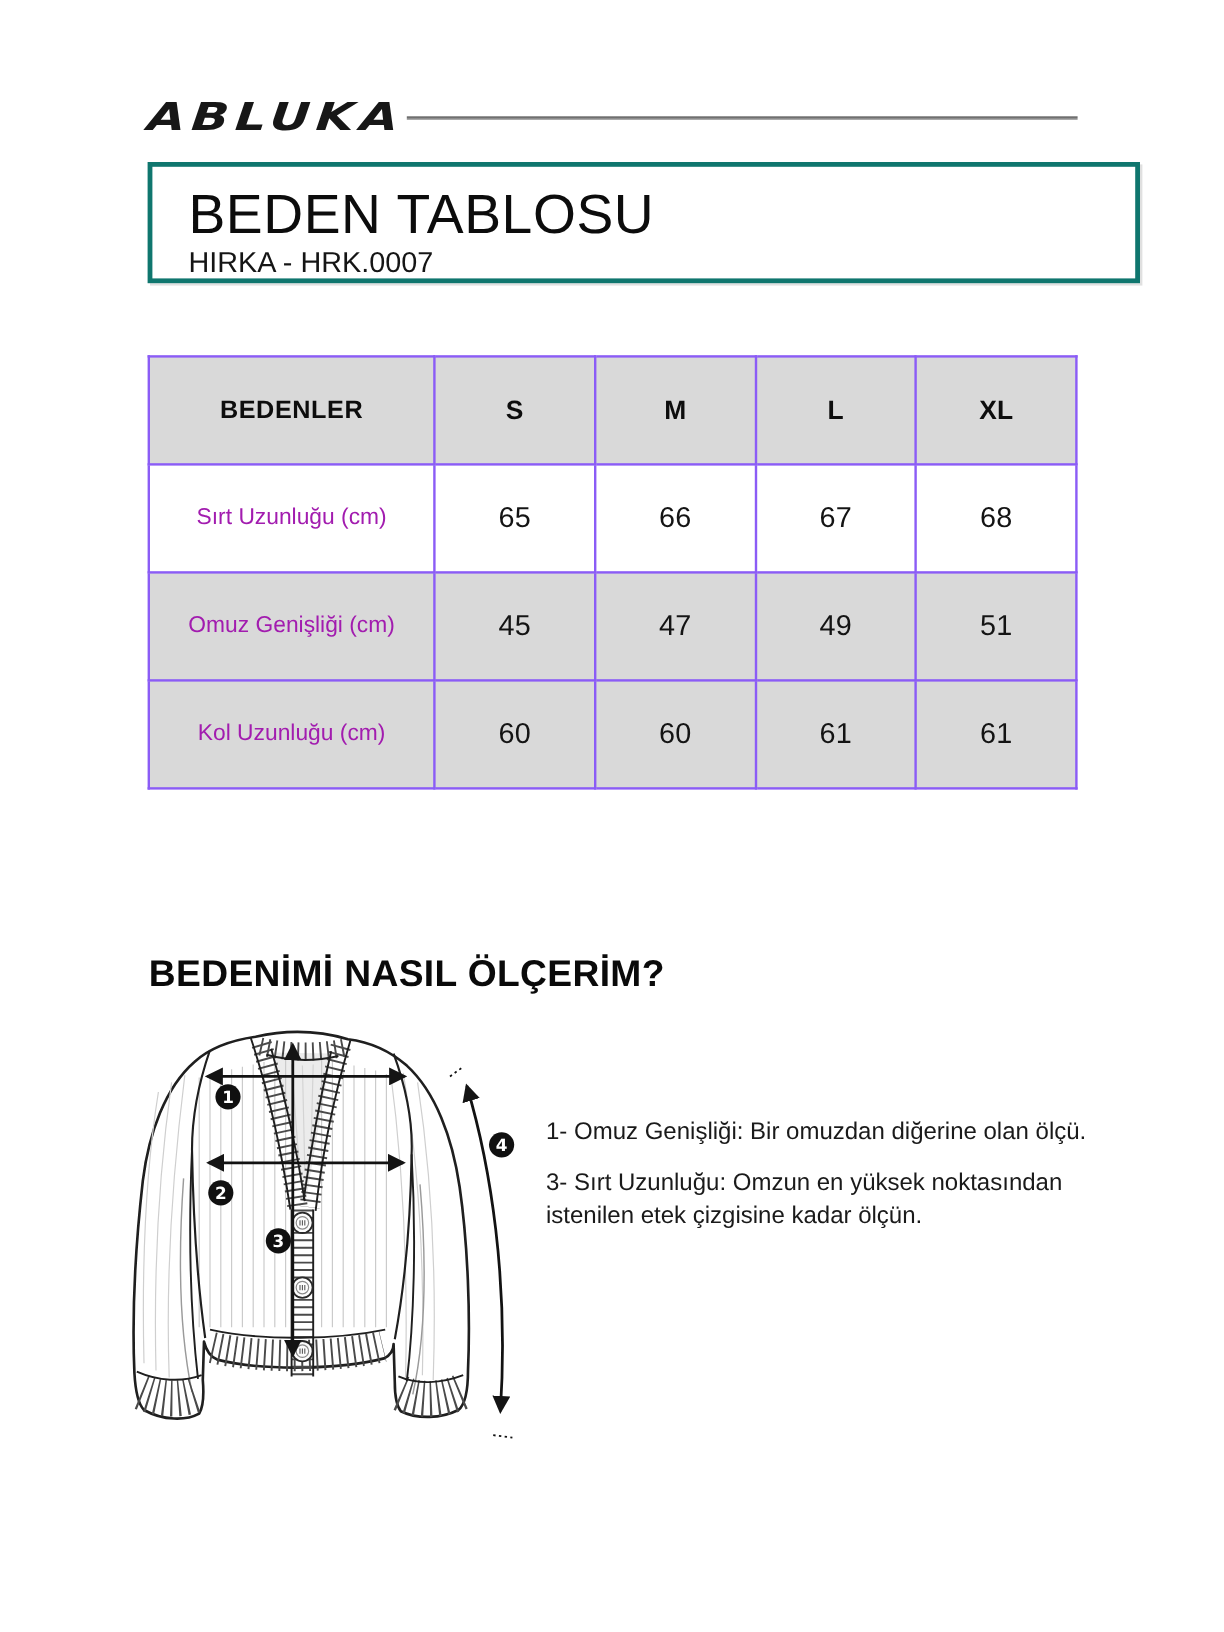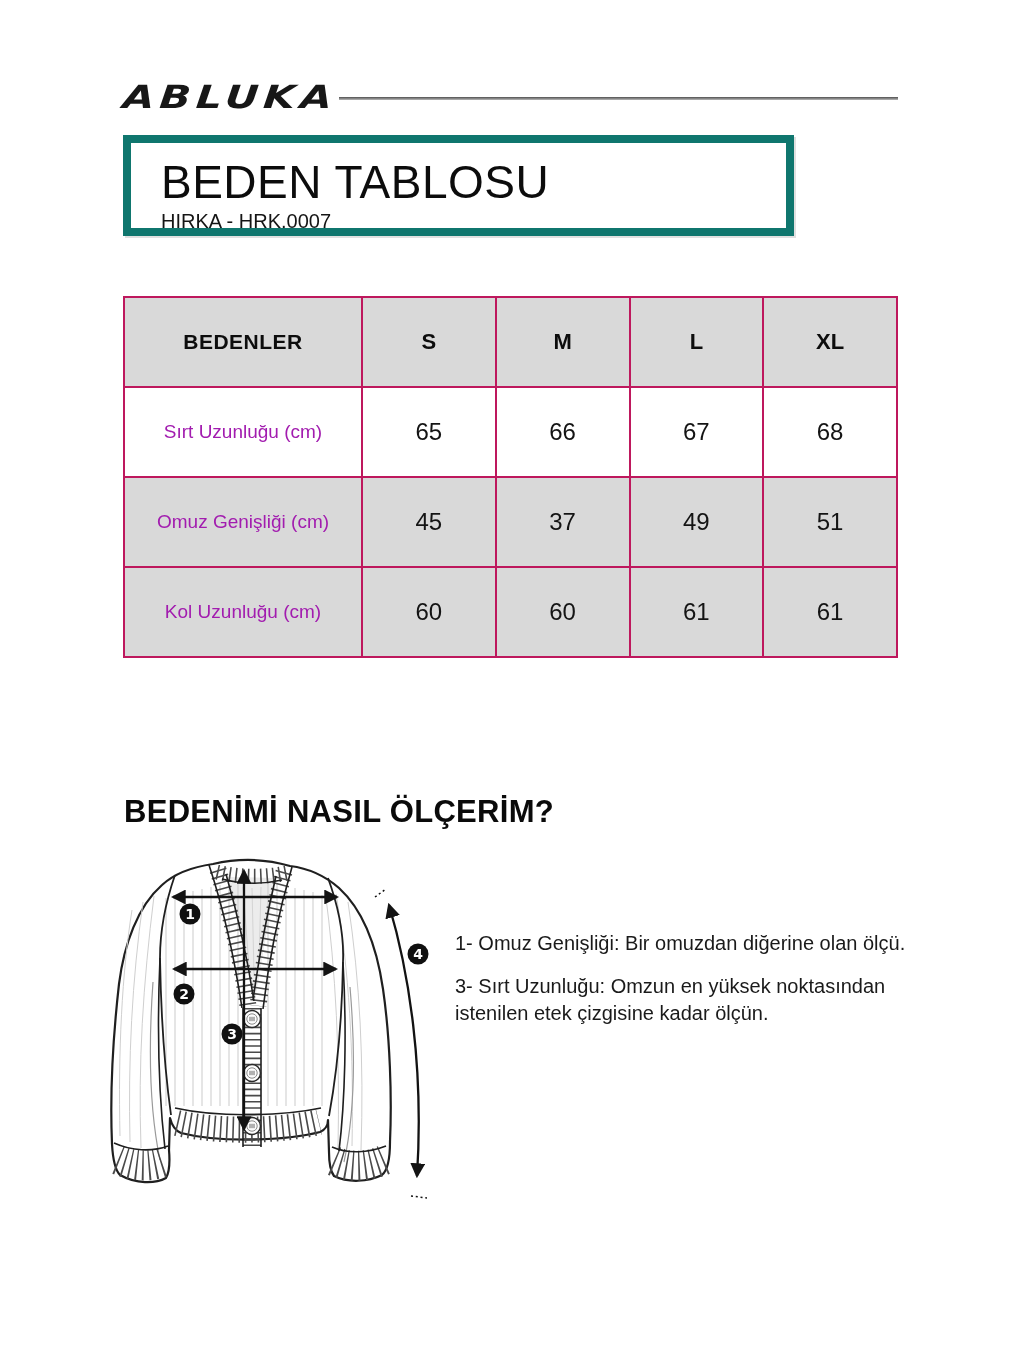--- a/index.html
+++ b/index.html
@@ -12,31 +12,31 @@
               display:flex; align-items:center; }
   .logo-wrap { width:202px; height:30px; overflow:visible; }
   .logo { display:inline-block; font-family:"DejaVu Sans", sans-serif;
           font-weight:bold; font-style:italic; font-size:32px; line-height:30px;
           letter-spacing:4px; color:#171717; transform:scaleX(1.28) skewX(-4deg);
           transform-origin:left center; white-space:nowrap; }
   .rule { flex:1; height:3px; margin-left:14px; margin-top:2px;
           background:linear-gradient(to bottom,#4f4f4f,#b9b9b9); }
 
   
-  .title-box { position:absolute; left:123px; top:135px; width:671px; height:101px;
-               border:8px solid #0f766e; background:#fff; padding:15px 0 0 30px;
+  .title-box { position:absolute; left:123px; top:135px; width:827px; height:101px;
+               border:4px solid #0f766e; background:#fff; padding:15px 0 0 30px;
                box-shadow:2px 2px 0 rgba(0,0,0,0.12); }
   .title-box h1 { font-size:46px; font-weight:400; letter-spacing:0.5px; color:#0c0c0c;
                   line-height:48px; }
-  .title-box .subtitle { font-size:20px; font-weight:400; color:#151515; margin-top:4px; }
+  .title-box .subtitle { font-size:24px; font-weight:400; color:#151515; margin-top:4px; }
 
   
   table.size-table { position:absolute; left:123px; top:296px; width:775px;
                      border-collapse:collapse; table-layout:fixed; }
-  .size-table th, .size-table td { border:2px solid #be185d; text-align:center;
+  .size-table th, .size-table td { border:2px solid #8b5cf6; text-align:center;
                      vertical-align:middle; height:90px; }
   .size-table col.c0 { width:238px; }
   .size-table thead th { background:#d9d9d9; font-size:22px; font-weight:bold; color:#0d0d0d; }
   .size-table thead th.c0 { font-size:21px; letter-spacing:0.5px; }
   .size-table td.lbl { font-size:19px; font-weight:400; color:#a21caf; }
   .size-table td.val { font-size:24px; font-weight:400; color:#141414; }
   .size-table tr.row-gray td { background:#d9d9d9; }
   .size-table tr.row-white td { background:#ffffff; }
 
   
@@ -85,21 +85,21 @@
       <tr class="row-white">
         <td class="lbl">Sırt Uzunluğu (cm)</td>
         <td class="val">65</td>
         <td class="val">66</td>
         <td class="val">67</td>
         <td class="val">68</td>
       </tr>
       <tr class="row-gray">
         <td class="lbl">Omuz Genişliği (cm)</td>
         <td class="val">45</td>
-        <td class="val">37</td>
+        <td class="val">47</td>
         <td class="val">49</td>
         <td class="val">51</td>
       </tr>
       <tr class="row-gray">
         <td class="lbl">Kol Uzunluğu (cm)</td>
         <td class="val">60</td>
         <td class="val">60</td>
         <td class="val">61</td>
         <td class="val">61</td>
       </tr>

